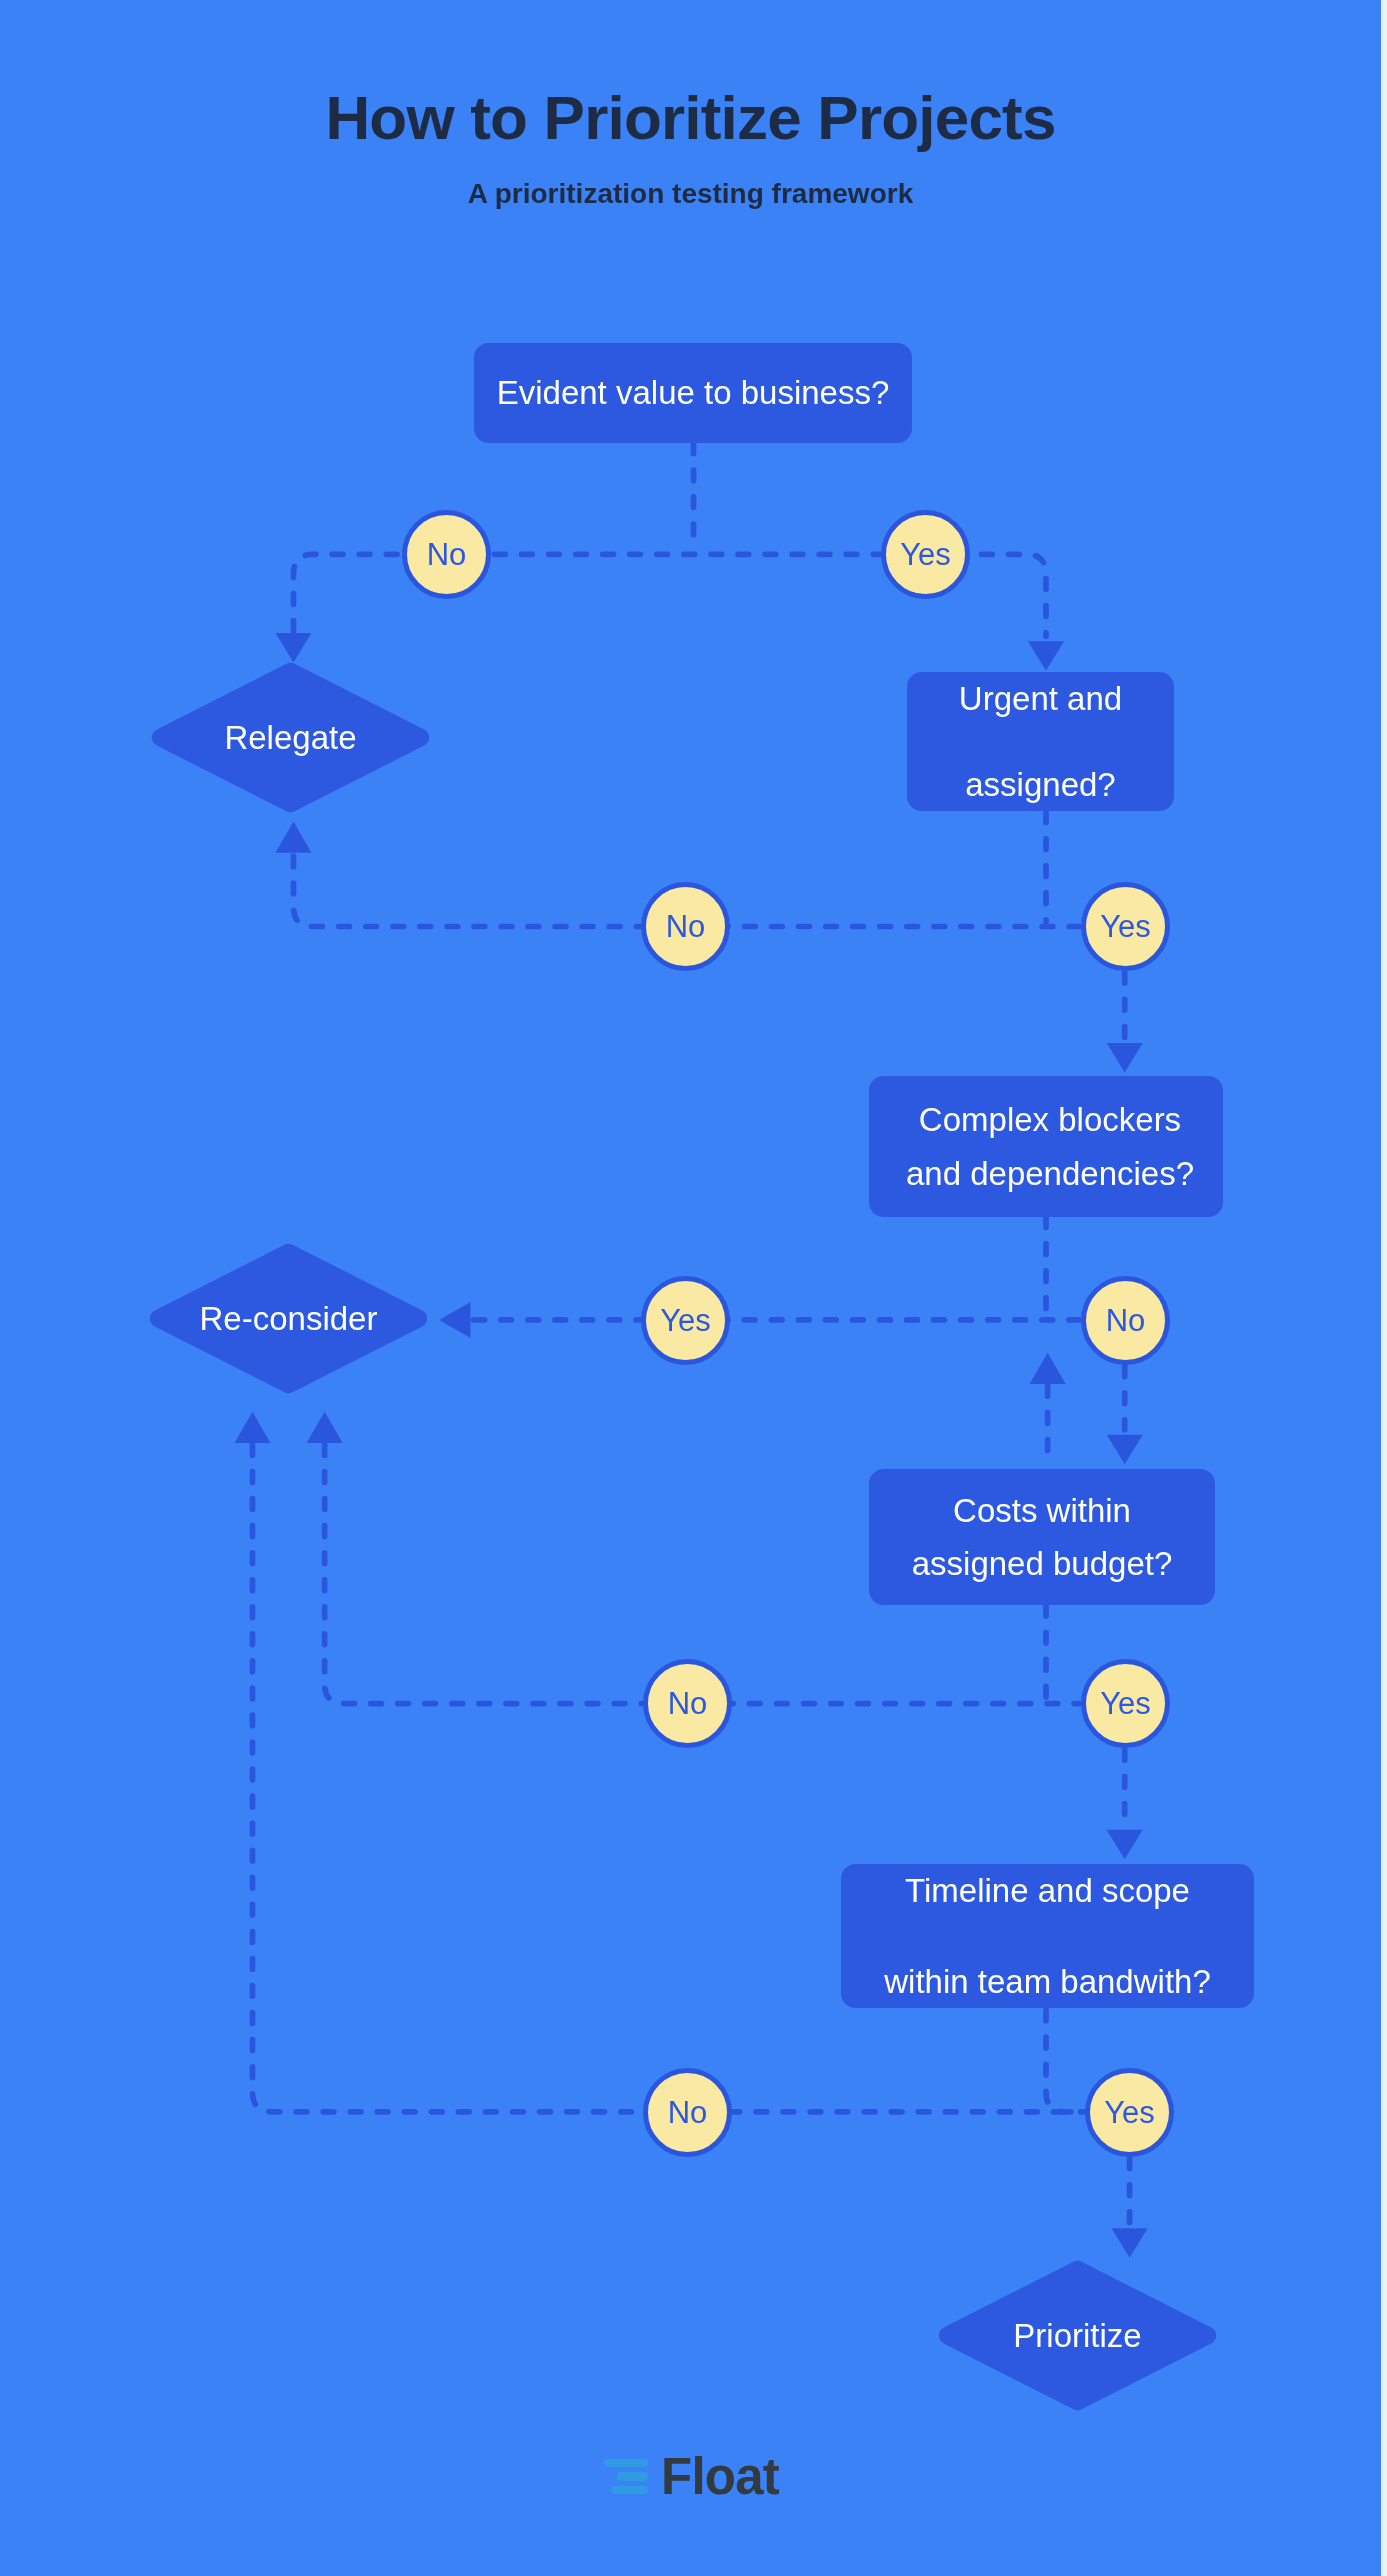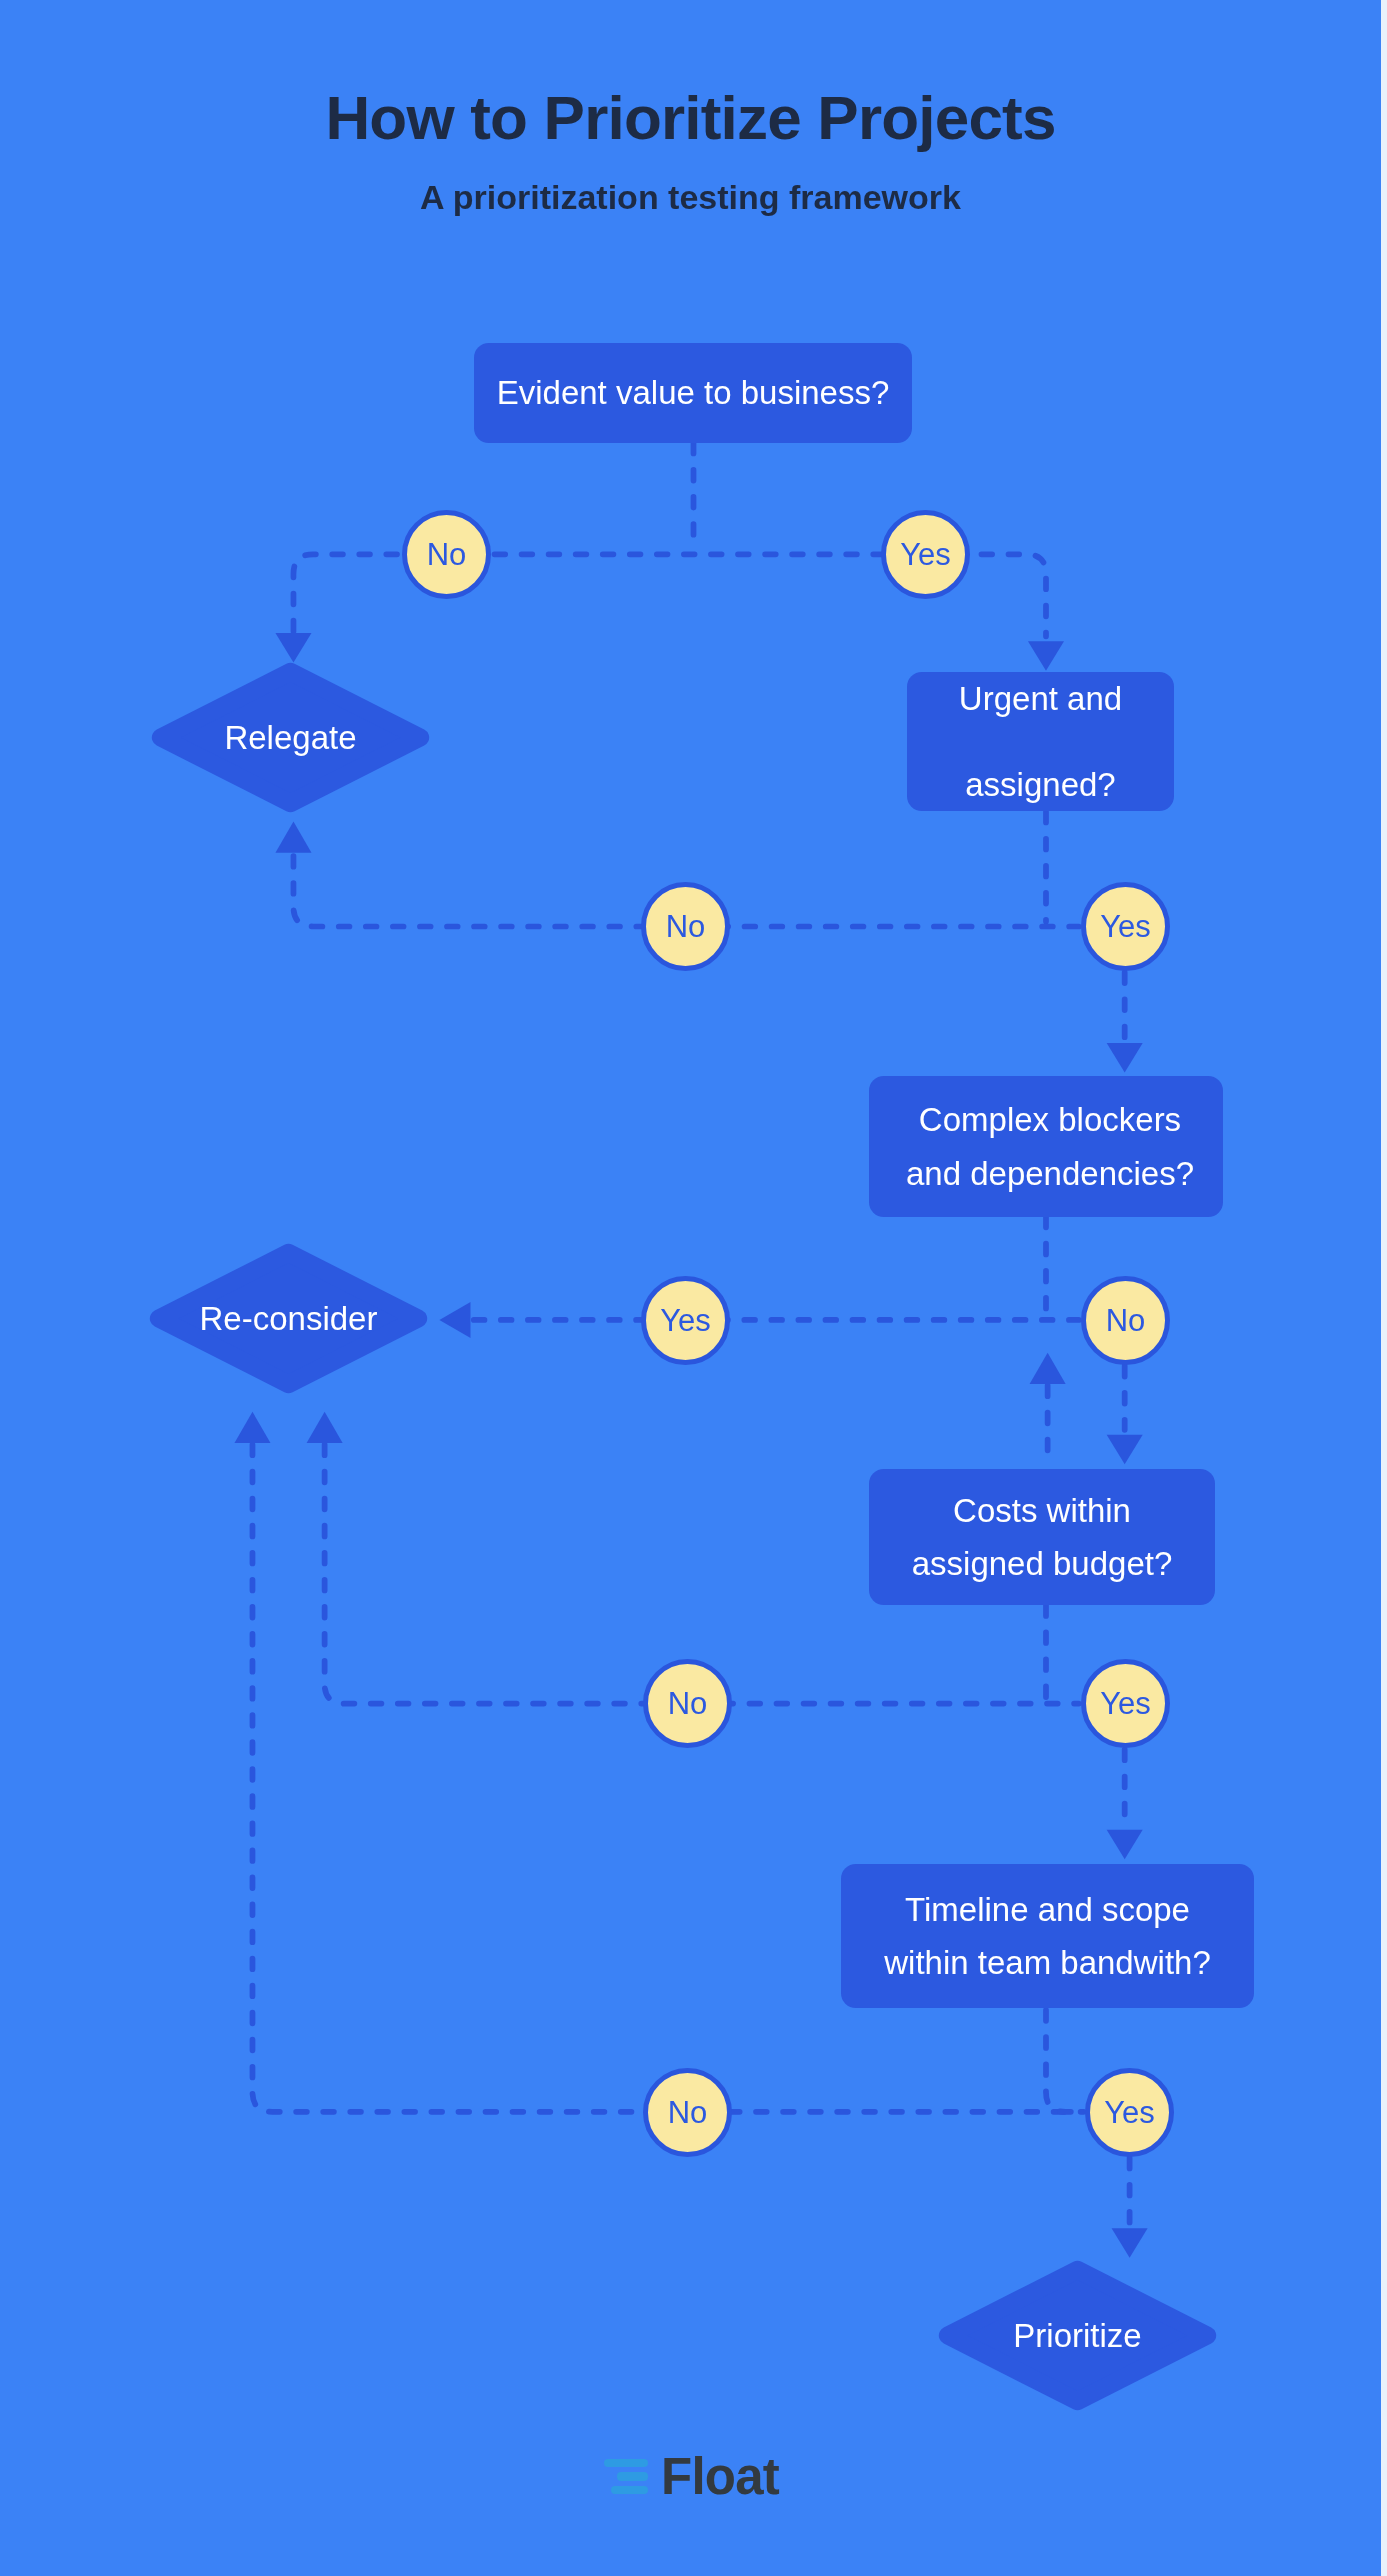--- a/index.html
+++ b/index.html
@@ -2,21 +2,21 @@
 <html style="font-size:13px"><head>
 <meta charset="utf-8">
 <style>
   html,body{margin:0;padding:0;background:#E9F1FB;}
   .canvas{
     position:relative;width:1381px;height:2576px;background:#3b82f6;overflow:hidden;
     font-family:"Liberation Sans","DejaVu Sans",sans-serif;
   }
   .header{position:absolute;top:82px;left:0;width:100%;text-align:center;}
   .title{margin:0;font-size:62px;font-weight:800;color:#1D2B45;letter-spacing:-0.8px;}
-  .subtitle{margin:24.6px 0 0 0;font-size:34px;font-weight:600;color:#1D2B45;}
+  .subtitle{margin:24.6px 0 0 0;font-size:28px;font-weight:600;color:#1D2B45;}
   .connectors{position:absolute;left:0;top:0;}
   .dashline{fill:none;stroke:#2A56DD;stroke-width:7;stroke-dasharray:13 20;stroke-linecap:round;}
   .arrowhead{fill:#2A56DD;stroke:none;}
   .qbox{
     position:absolute;background:#2C59E0;border-radius:14.8px;color:#FFFFFF;
     display:flex;flex-direction:column;align-items:center;justify-content:center;
     text-align:center;font-size:33px;line-height:1.62;font-weight:500;
   }
   .circle{
     position:absolute;width:89px;height:89px;box-sizing:border-box;
@@ -93,21 +93,21 @@
   <div class="qbox" style="left:869px;top:1076px;width:346px;height:141px;padding-left:8px;">
     <span>Complex blockers</span>
     <span>and dependencies?</span>
   </div>
 
   <div class="qbox" style="left:869px;top:1469px;width:346px;height:136px;">
     <span>Costs within</span>
     <span>assigned budget?</span>
   </div>
 
-  <div class="qbox" style="left:841px;top:1864px;width:413px;height:144px;">
+  <div class="qbox" style="left:841px;top:1864px;width:413px;height:144px;justify-content:space-between;">
     <span>Timeline and scope</span>
     <span>within team bandwith?</span>
   </div>
 
   <div class="circle" style="left:402px;top:510px;">No</div>
   <div class="circle" style="left:881px;top:510px;">Yes</div>
   <div class="circle" style="left:641px;top:882px;">No</div>
   <div class="circle" style="left:1081px;top:882px;">Yes</div>
   <div class="circle" style="left:641px;top:1276px;">Yes</div>
   <div class="circle" style="left:1081px;top:1276px;">No</div>

